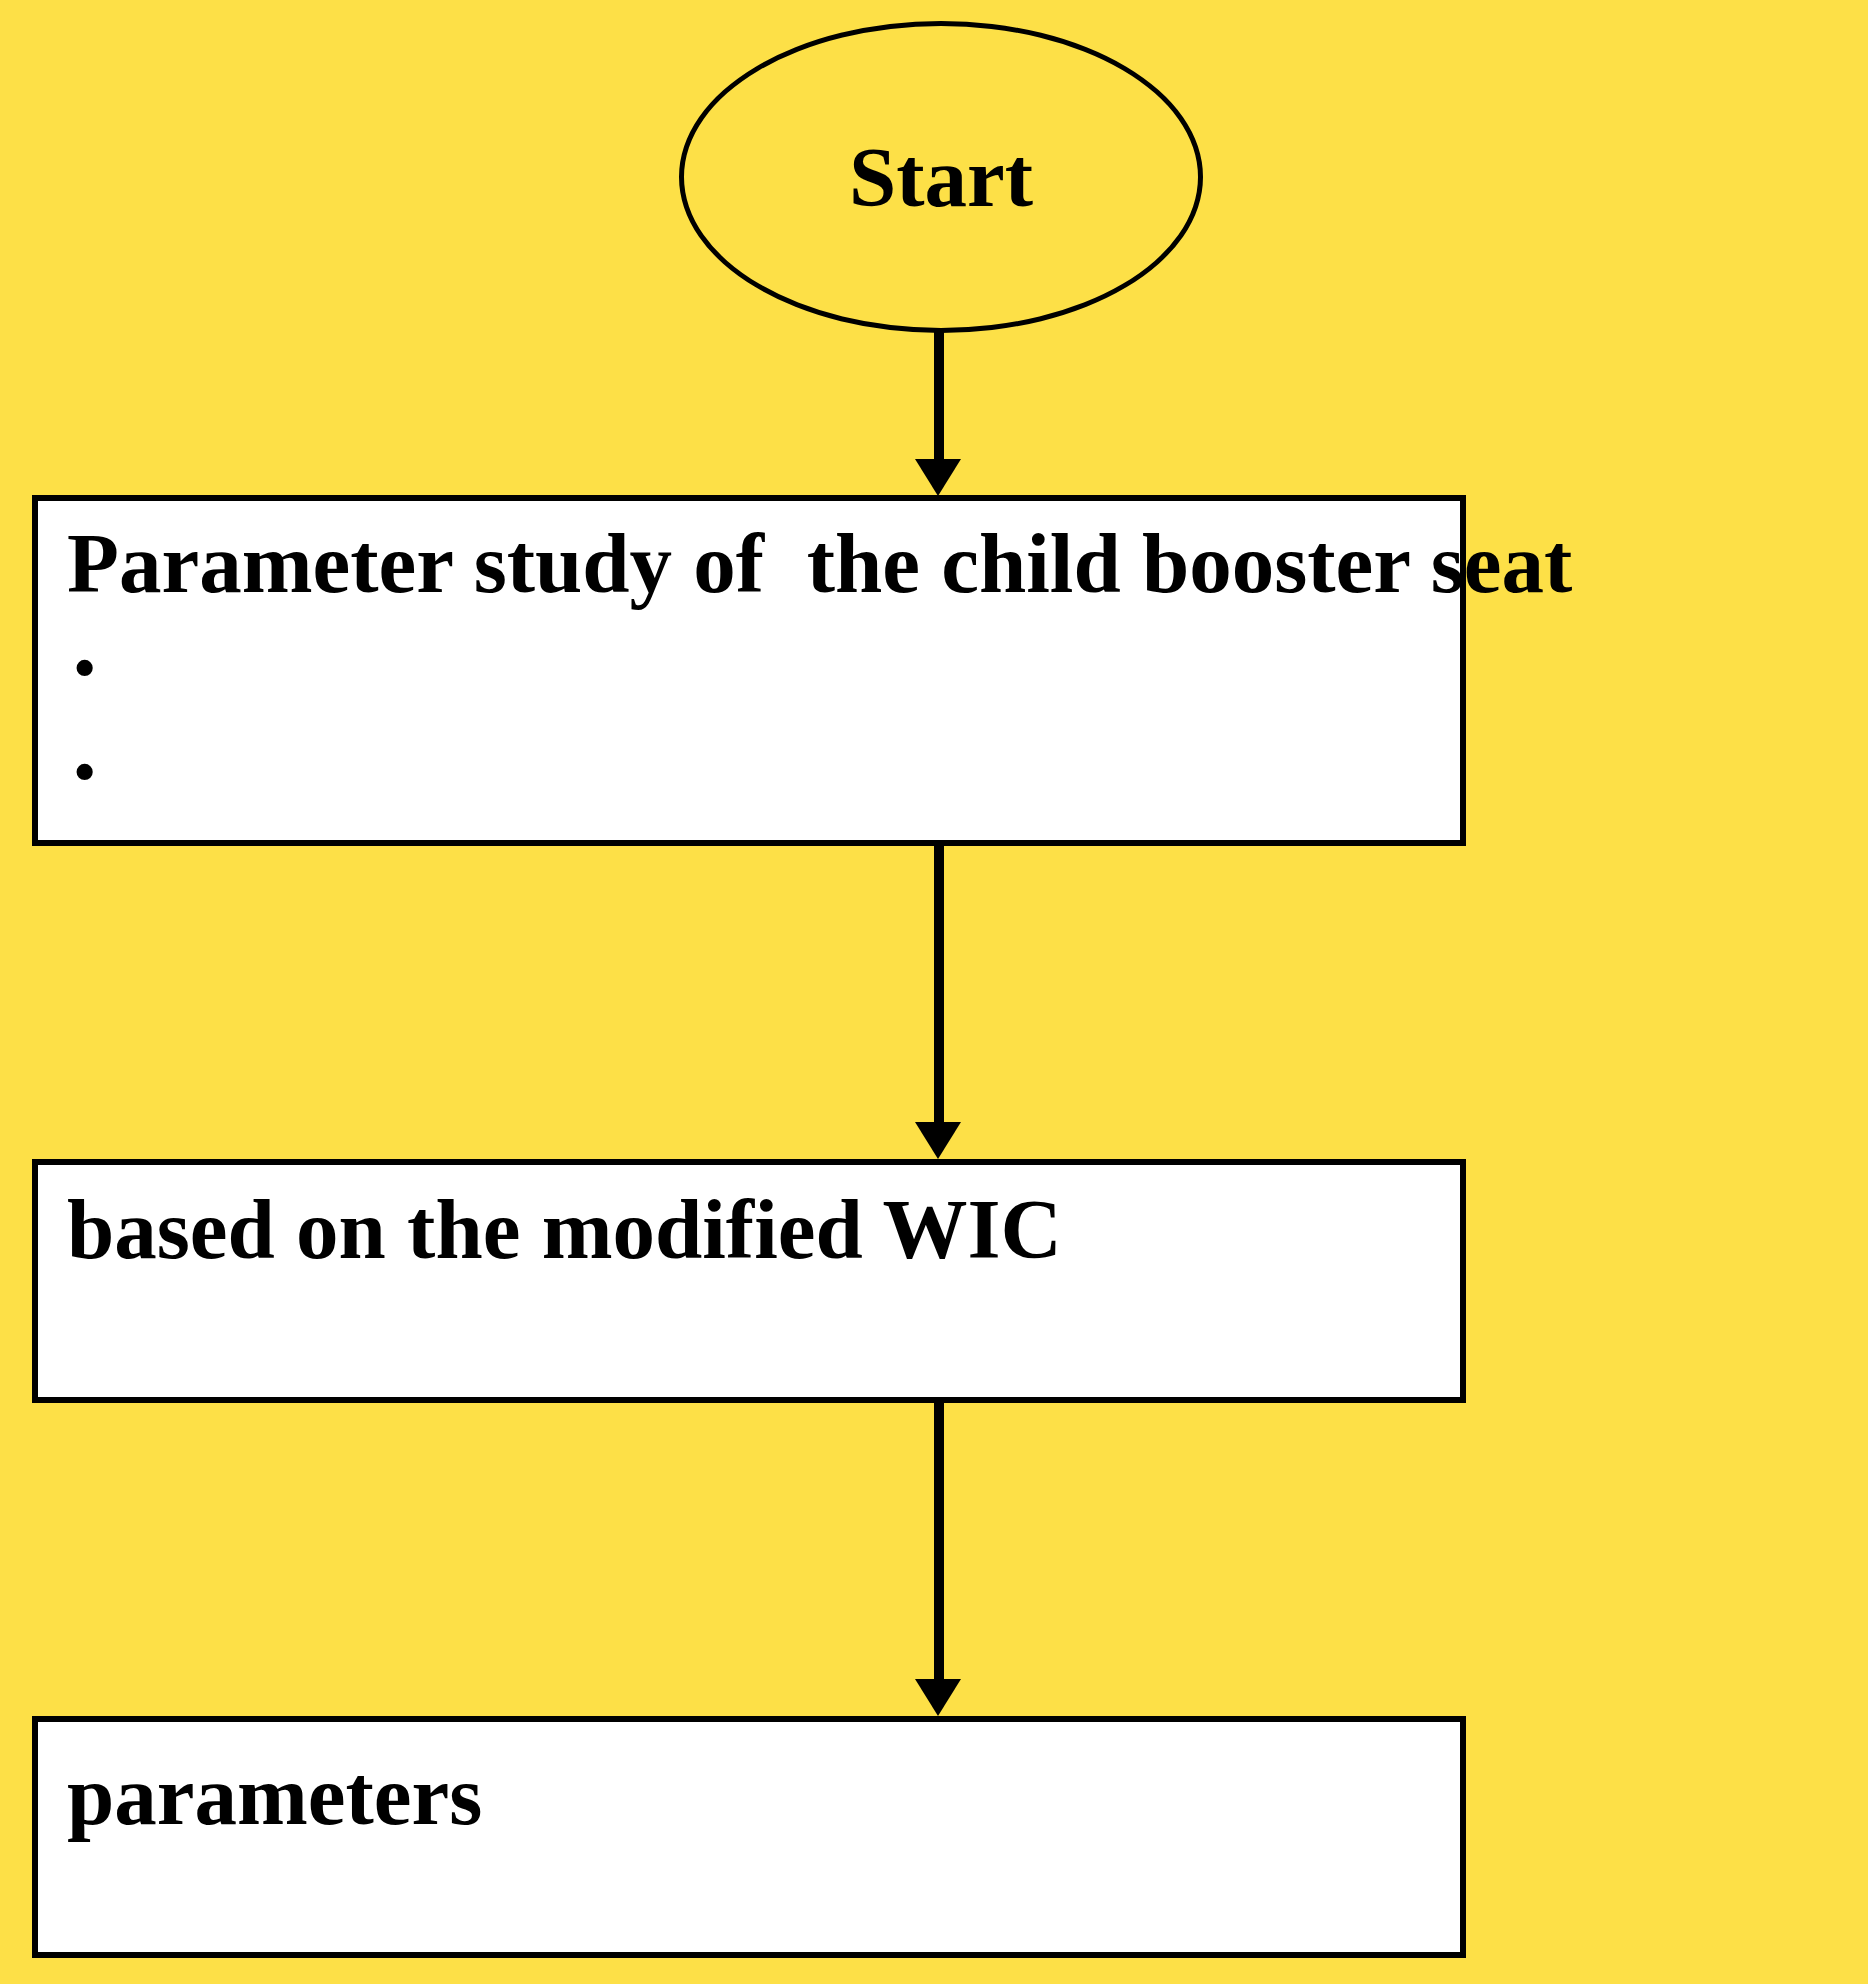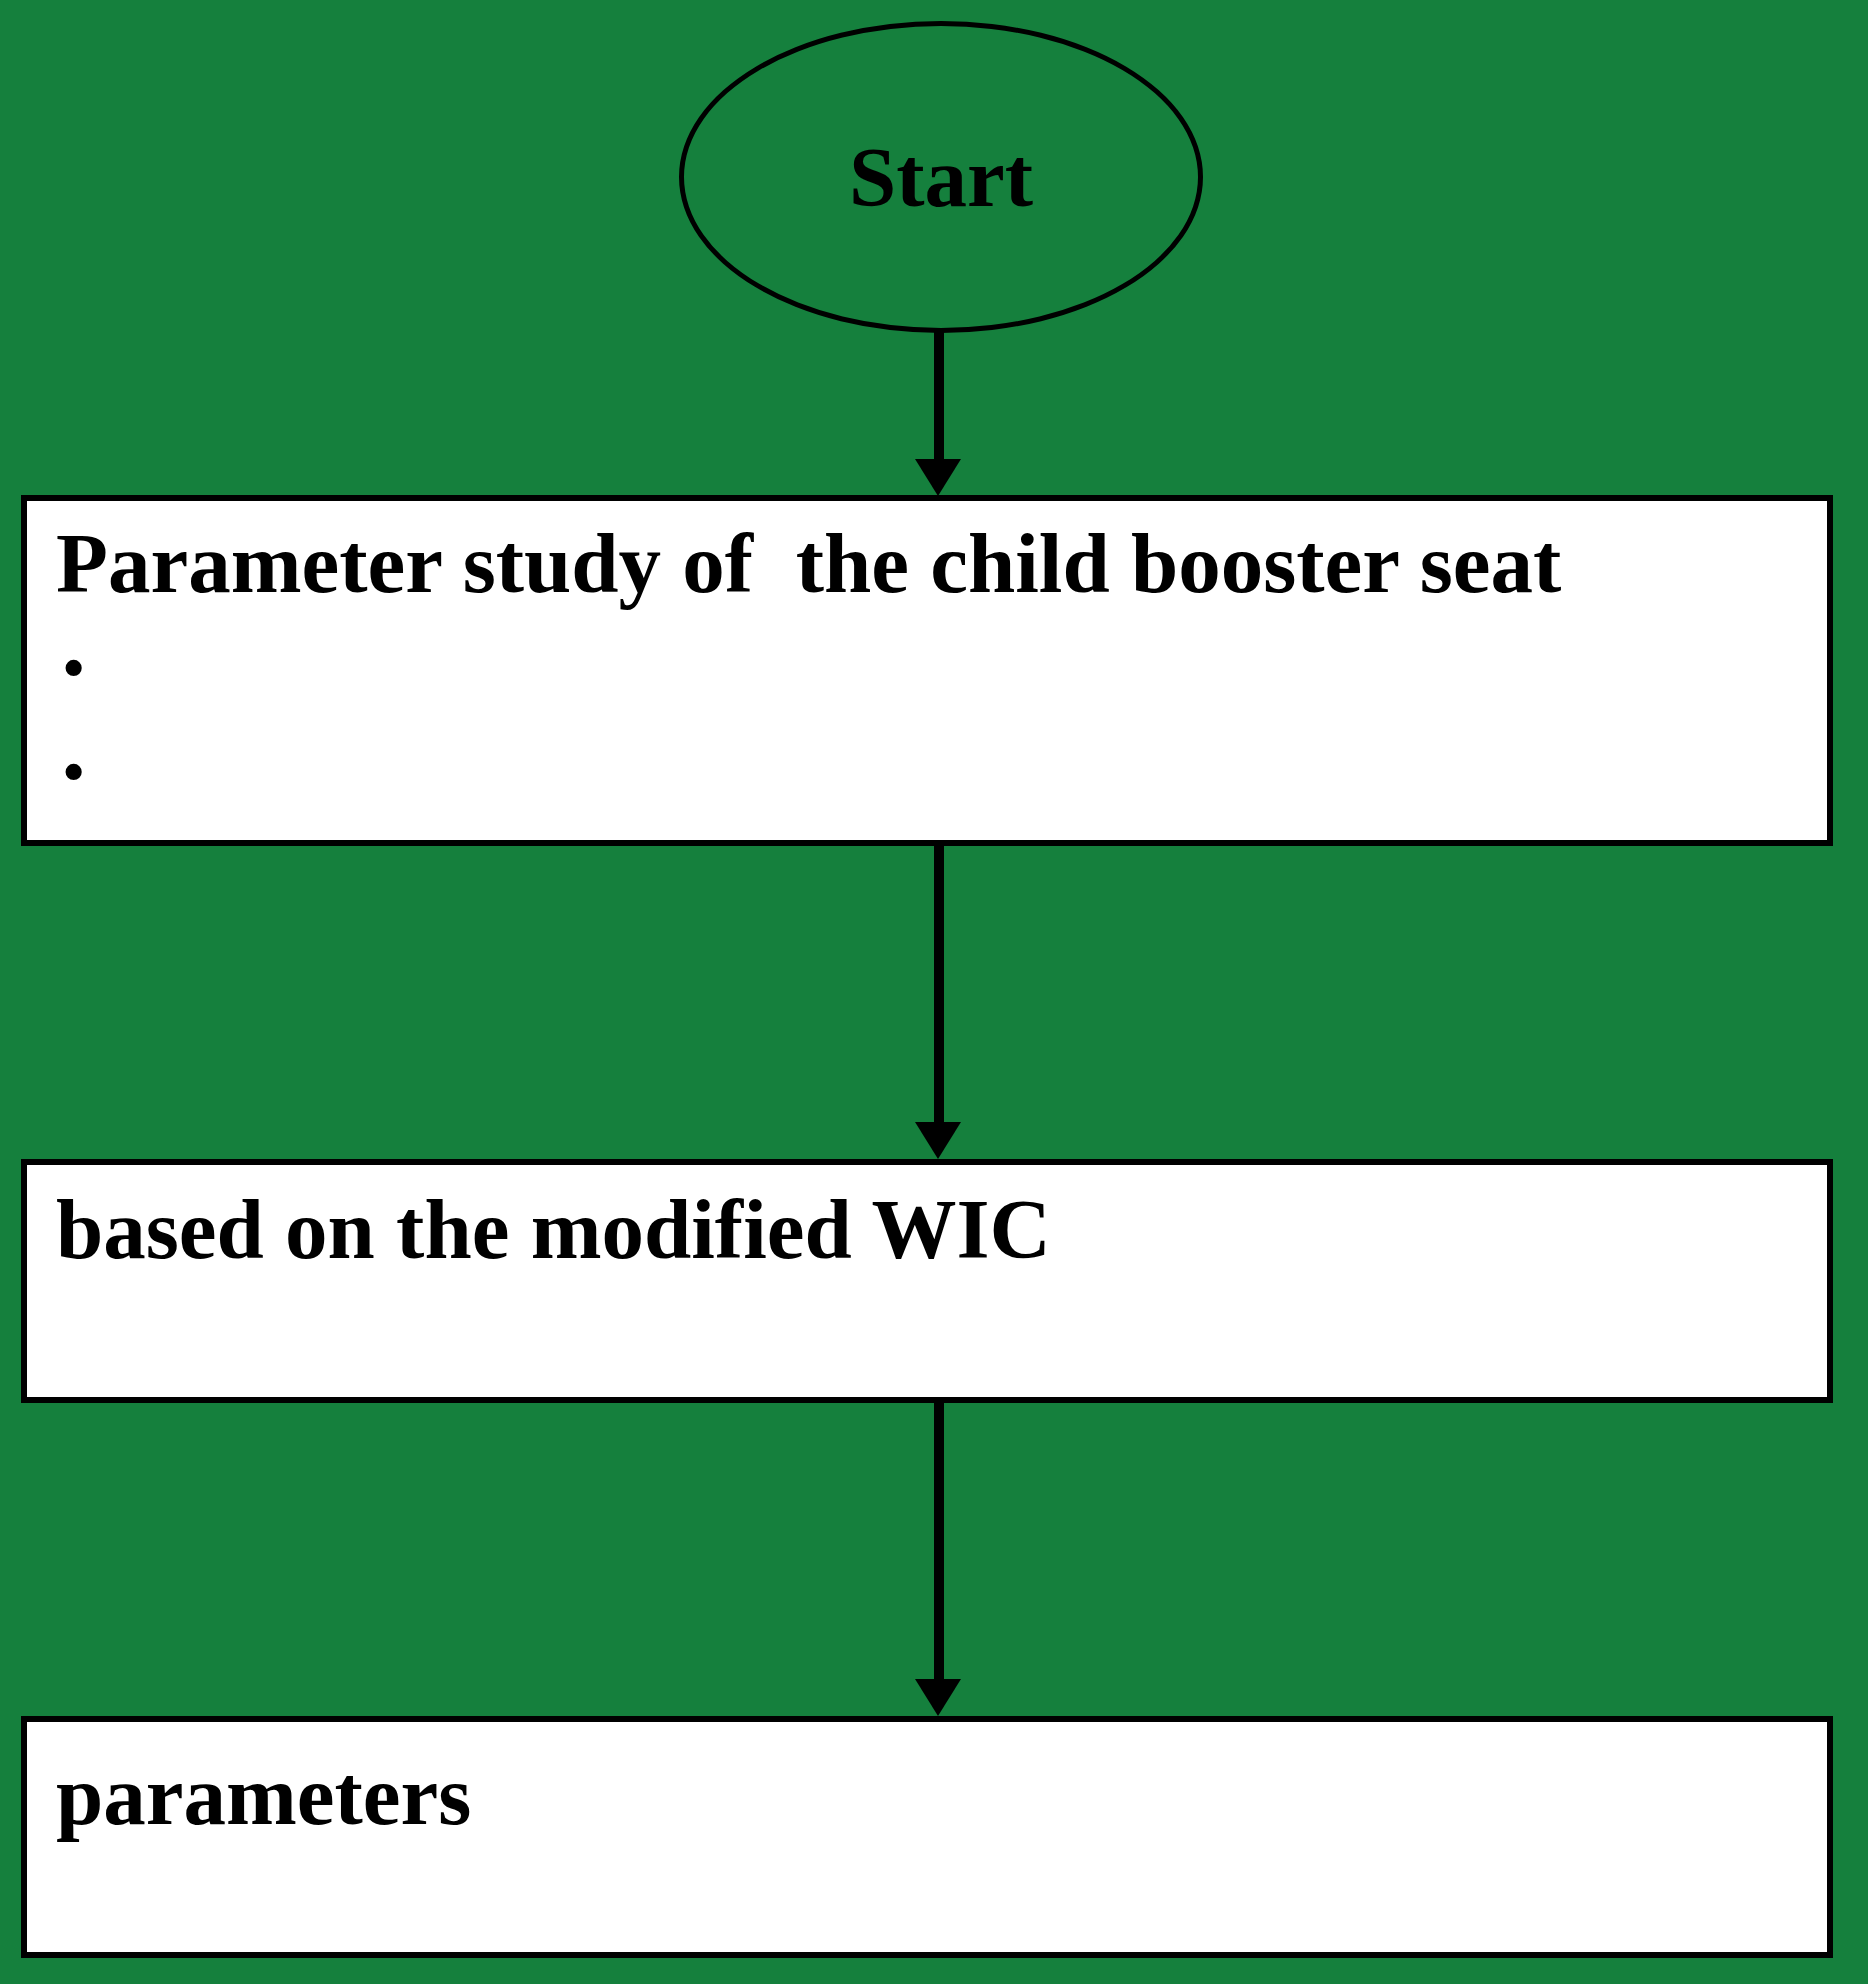--- a/index.html
+++ b/index.html
@@ -4,21 +4,21 @@
 <style>
   html, body {
     margin: 0;
     padding: 0;
     background: #ffffff;
   }
   .canvas {
     position: relative;
     width: 1868px;
     height: 1984px;
-    background: #15803d;
+    background: #fde047;
     font-family: "Liberation Serif", "DejaVu Serif", serif;
     color: #000000;
     overflow: hidden;
   }
   .ellipse {
     position: absolute;
     left: 679px;
     top: 21px;
     width: 524px;
     height: 312px;
@@ -29,22 +29,22 @@
     align-items: center;
     justify-content: center;
   }
   .start-label {
     font-size: 85px;
     font-weight: bold;
     white-space: pre;
   }
   .box {
     position: absolute;
-    left: 21px;
-    width: 1812px;
+    left: 32px;
+    width: 1434px;
     border: 6.8px solid #000000;
     box-sizing: border-box;
     background: #ffffff;
     padding-left: 29px;
     padding-right: 1px;
   }
   .box1 { top: 495px; height: 351px; padding-top: 9.7px; }
   .box2 { top: 1159px; height: 244px; padding-top: 11.6px; }
   .box3 { top: 1716px; height: 242px; padding-top: 21px; }
   .line {

